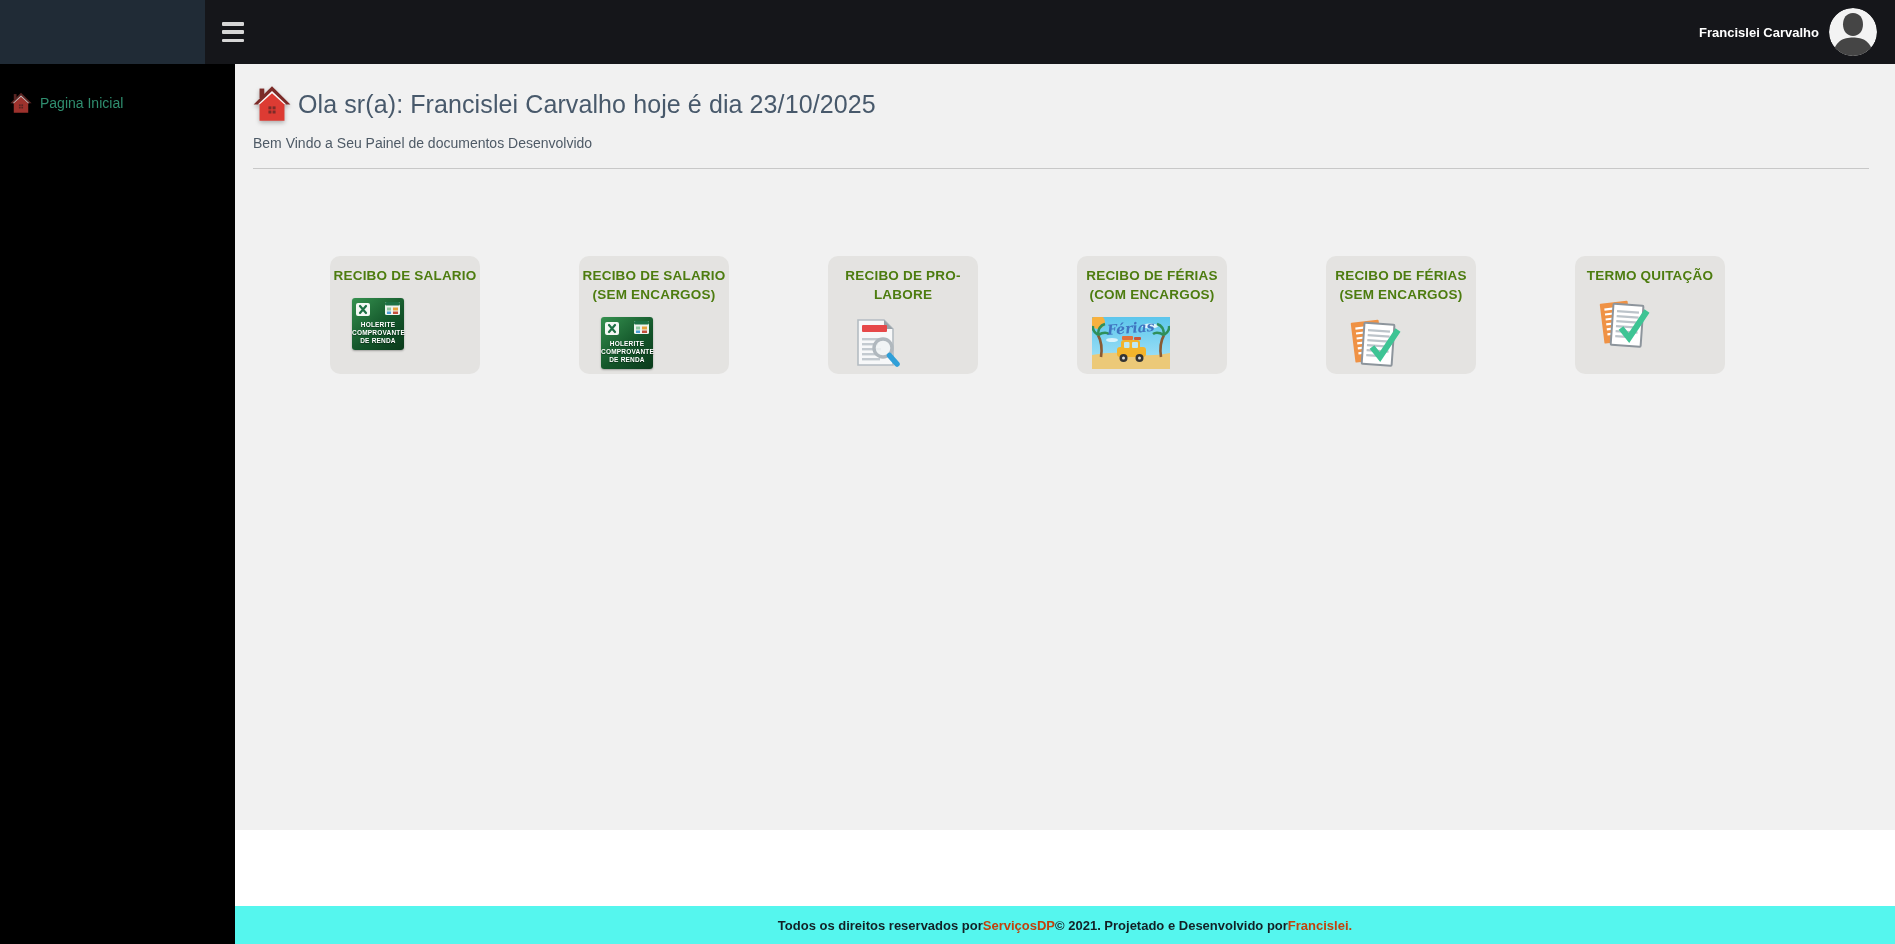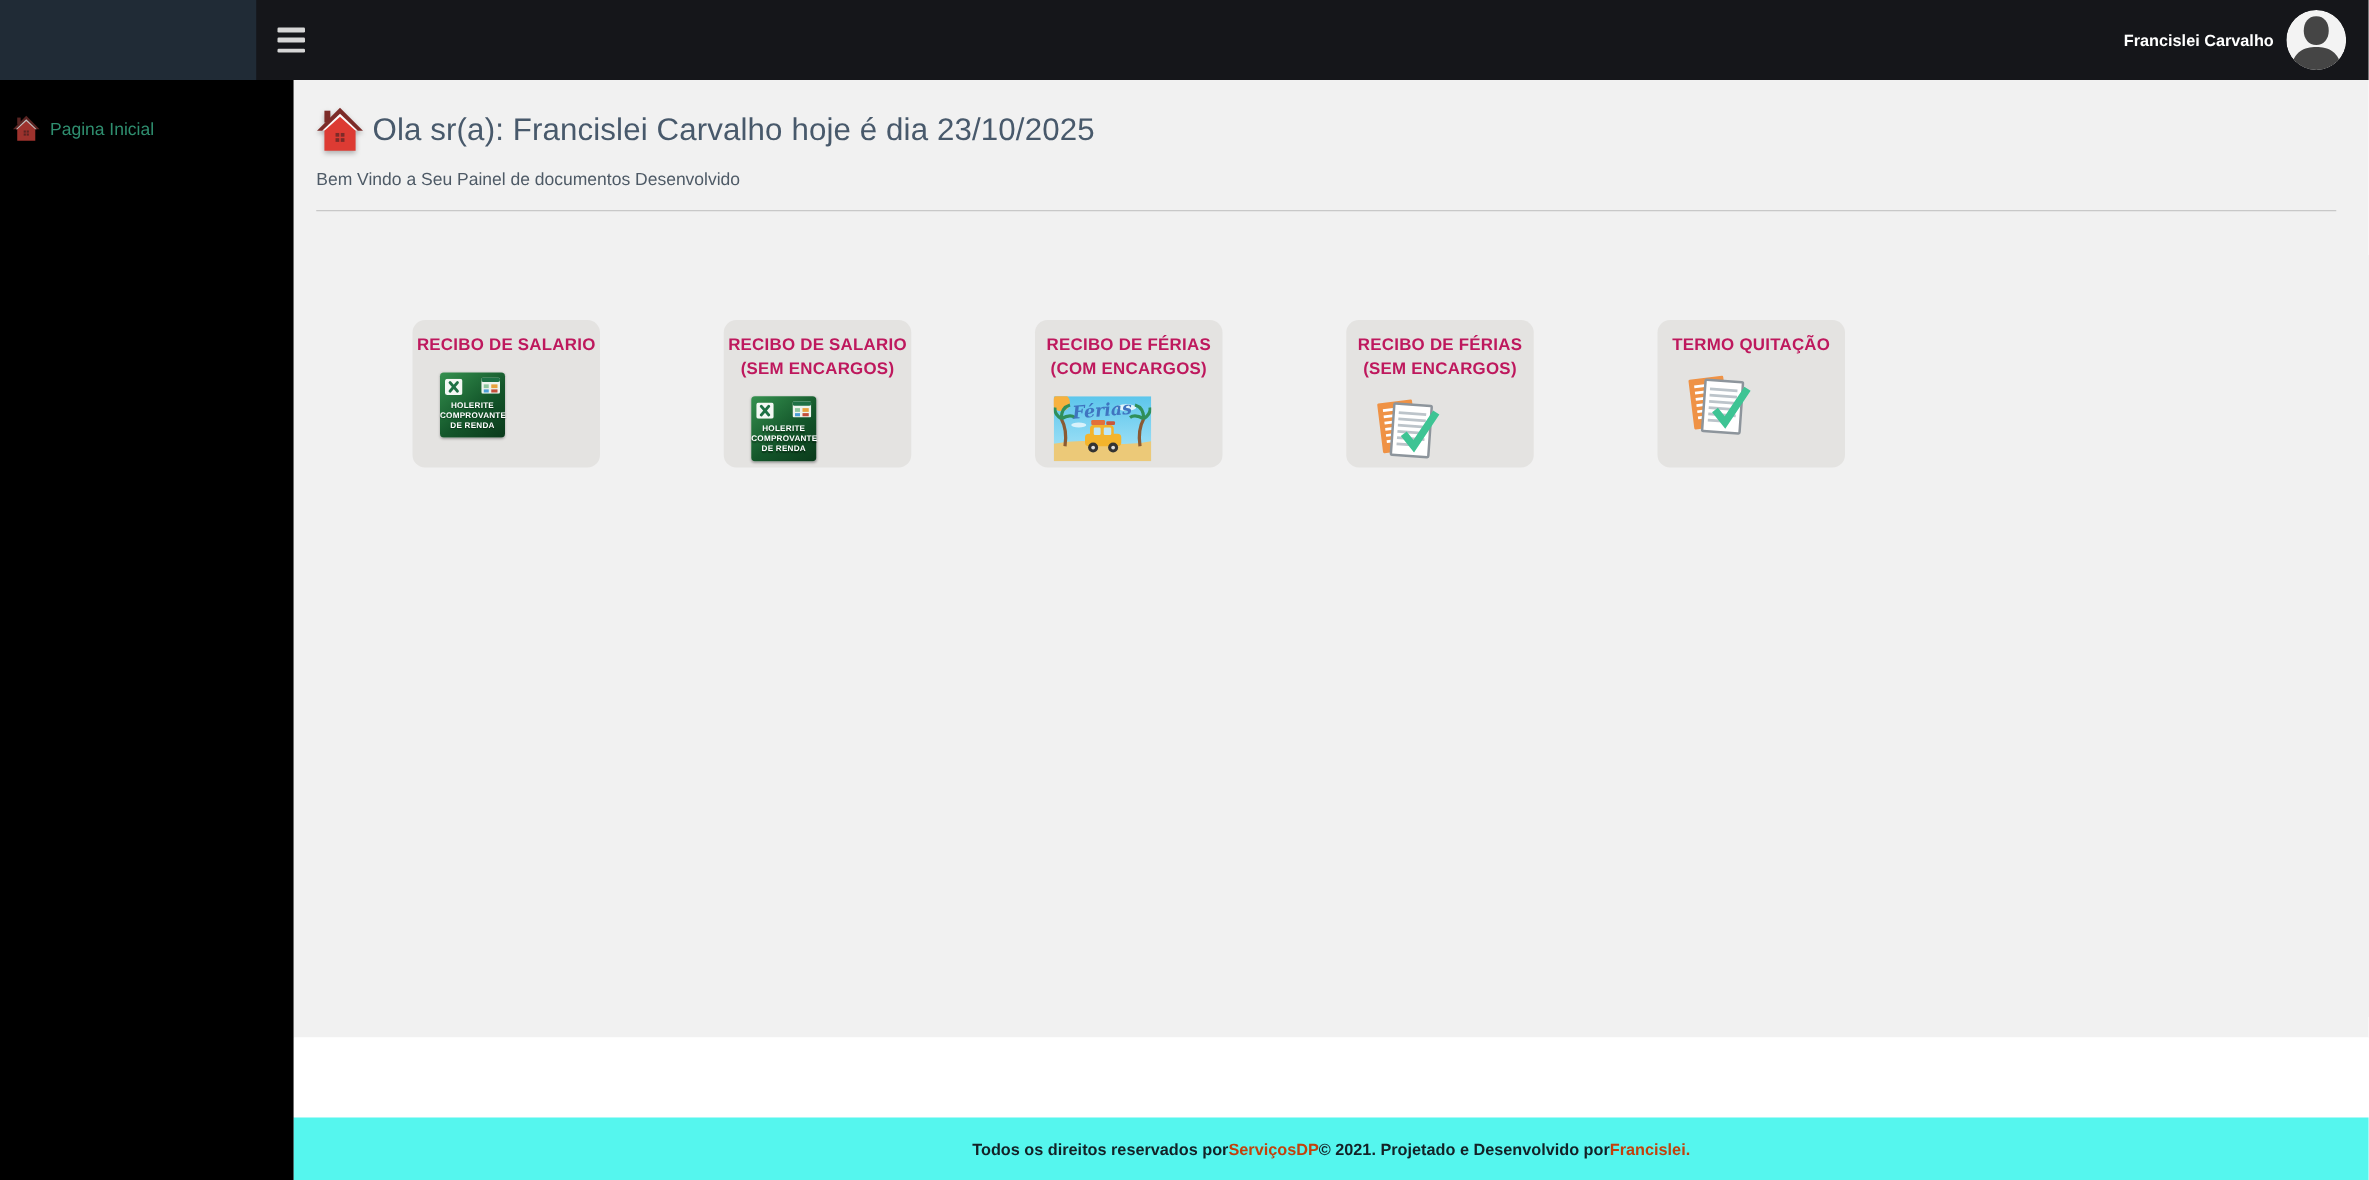--- a/index.html
+++ b/index.html
@@ -27,31 +27,31 @@
   .page-header{padding:21px 13px 0 18px;}
   .h1row{display:flex;align-items:center;gap:7px;}
   .home-lg svg, .home-sm svg{display:block;}
   .home-shadow{filter:drop-shadow(0 2px 2px rgba(0,0,0,.28));}
   .page-title{font-size:25px;font-weight:500;color:#48596b;letter-spacing:.1px;}
   .subtitle{margin:12px 0 0 0;font-size:14px;color:#4e5a66;}
   .sep{border:none;border-top:1px solid #c8c8c8;margin:17px 26px 0 18px;}
   
   .cards{display:flex;gap:99px;padding-left:95px;margin-top:87px;}
   .card{width:150px;height:118px;background:#e4e3e1;border-radius:10px;padding-top:10px;box-sizing:border-box;display:block;cursor:pointer;text-decoration:none;}
-  .card-title{text-align:center;font-size:13.5px;font-weight:700;color:#be185d;line-height:19px;letter-spacing:.2px;white-space:nowrap;}
+  .card-title{text-align:center;font-size:13.5px;font-weight:700;color:#4d7c0f;line-height:19px;letter-spacing:.2px;white-space:nowrap;}
   .icon-wrap{margin-top:13px;}
   .ml22{margin-left:22px;} .ml26{margin-left:26px;} .ml15{margin-left:15px;}
   
   .holerite-icon{position:relative;width:52px;height:52px;border-radius:3px;background:linear-gradient(140deg,#35914f 0%,#14572b 55%,#0a3a1b 100%);box-shadow:0 1px 2px rgba(0,0,0,.3);}
   .holerite-text{position:absolute;left:0;right:0;bottom:5px;text-align:center;color:#ffffff;font-size:6.5px;font-weight:700;line-height:8px;letter-spacing:.2px;text-shadow:0 1px 1px rgba(0,0,0,.4);}
   .xl-left{position:absolute;left:4px;top:5px;}
   .xl-right{position:absolute;right:4px;top:4px;}
   
   .spacer{flex:1;background:#ffffff;}
-  .footer{height:50px;background:#55f6ee;display:flex;align-items:center;justify-content:center;font-size:13px;font-weight:700;color:#132126;}
+  .footer{height:38px;background:#55f6ee;display:flex;align-items:center;justify-content:center;font-size:13px;font-weight:700;color:#132126;}
   .footer a{color:#c2410c;text-decoration:none;cursor:pointer;}
 </style>
 </head>
 <body>
 
 <header class="topbar">
   <div class="brand"></div>
   <button class="hamburger">
     <span></span>
       <span></span>
@@ -166,20 +166,40 @@
             </svg>
             <div class="holerite-text">
               <div>HOLERITE</div>
               <div>COMPROVANTE</div>
               <div>DE RENDA</div>
             </div>
           </div>
         </div>
       </a>
 
+      <a class="card">
+        <div class="card-title">
+          <div>RECIBO DE PRO-</div>
+          <div>LABORE</div>
+        </div>
+        <div class="icon-wrap ml26">
+          <svg width="47" height="51" viewBox="0 0 47 51">
+            <path d="M4 3 L30 3 L39 12 L39 48 L4 48 Z" fill="#f7f8f9" stroke="#b4bcc2" stroke-width="1.6"></path>
+            <polygon points="30,3 39,12 30,12" fill="#9aa3a9"></polygon>
+            <rect x="8" y="8" width="25" height="7" rx="1" fill="#e64849"></rect>
+            <rect x="8" y="21" width="21" height="2.4" fill="#c3cad0"></rect>
+            <rect x="8" y="26" width="16" height="2.4" fill="#c3cad0"></rect>
+            <rect x="8" y="31" width="19" height="2.4" fill="#c3cad0"></rect>
+            <rect x="8" y="36" width="14" height="2.4" fill="#c3cad0"></rect>
+            <rect x="8" y="41" width="18" height="2.4" fill="#c3cad0"></rect>
+            <circle cx="29" cy="31" r="9" fill="rgba(240,243,245,0.85)" stroke="#b0b8be" stroke-width="3.4"></circle>
+            <line x1="35.5" y1="38.5" x2="43" y2="47" stroke="#2f9fd8" stroke-width="5.5" stroke-linecap="round"></line>
+          </svg>
+        </div>
+      </a>
 
       <a class="card">
         <div class="card-title">
           <div>RECIBO DE FÉRIAS</div>
           <div>(COM ENCARGOS)</div>
         </div>
         <div class="icon-wrap ml15">
           <svg width="78" height="52" viewBox="0 0 78 52">
             <defs>
               <linearGradient id="sky" x1="0" y1="0" x2="0" y2="1">

